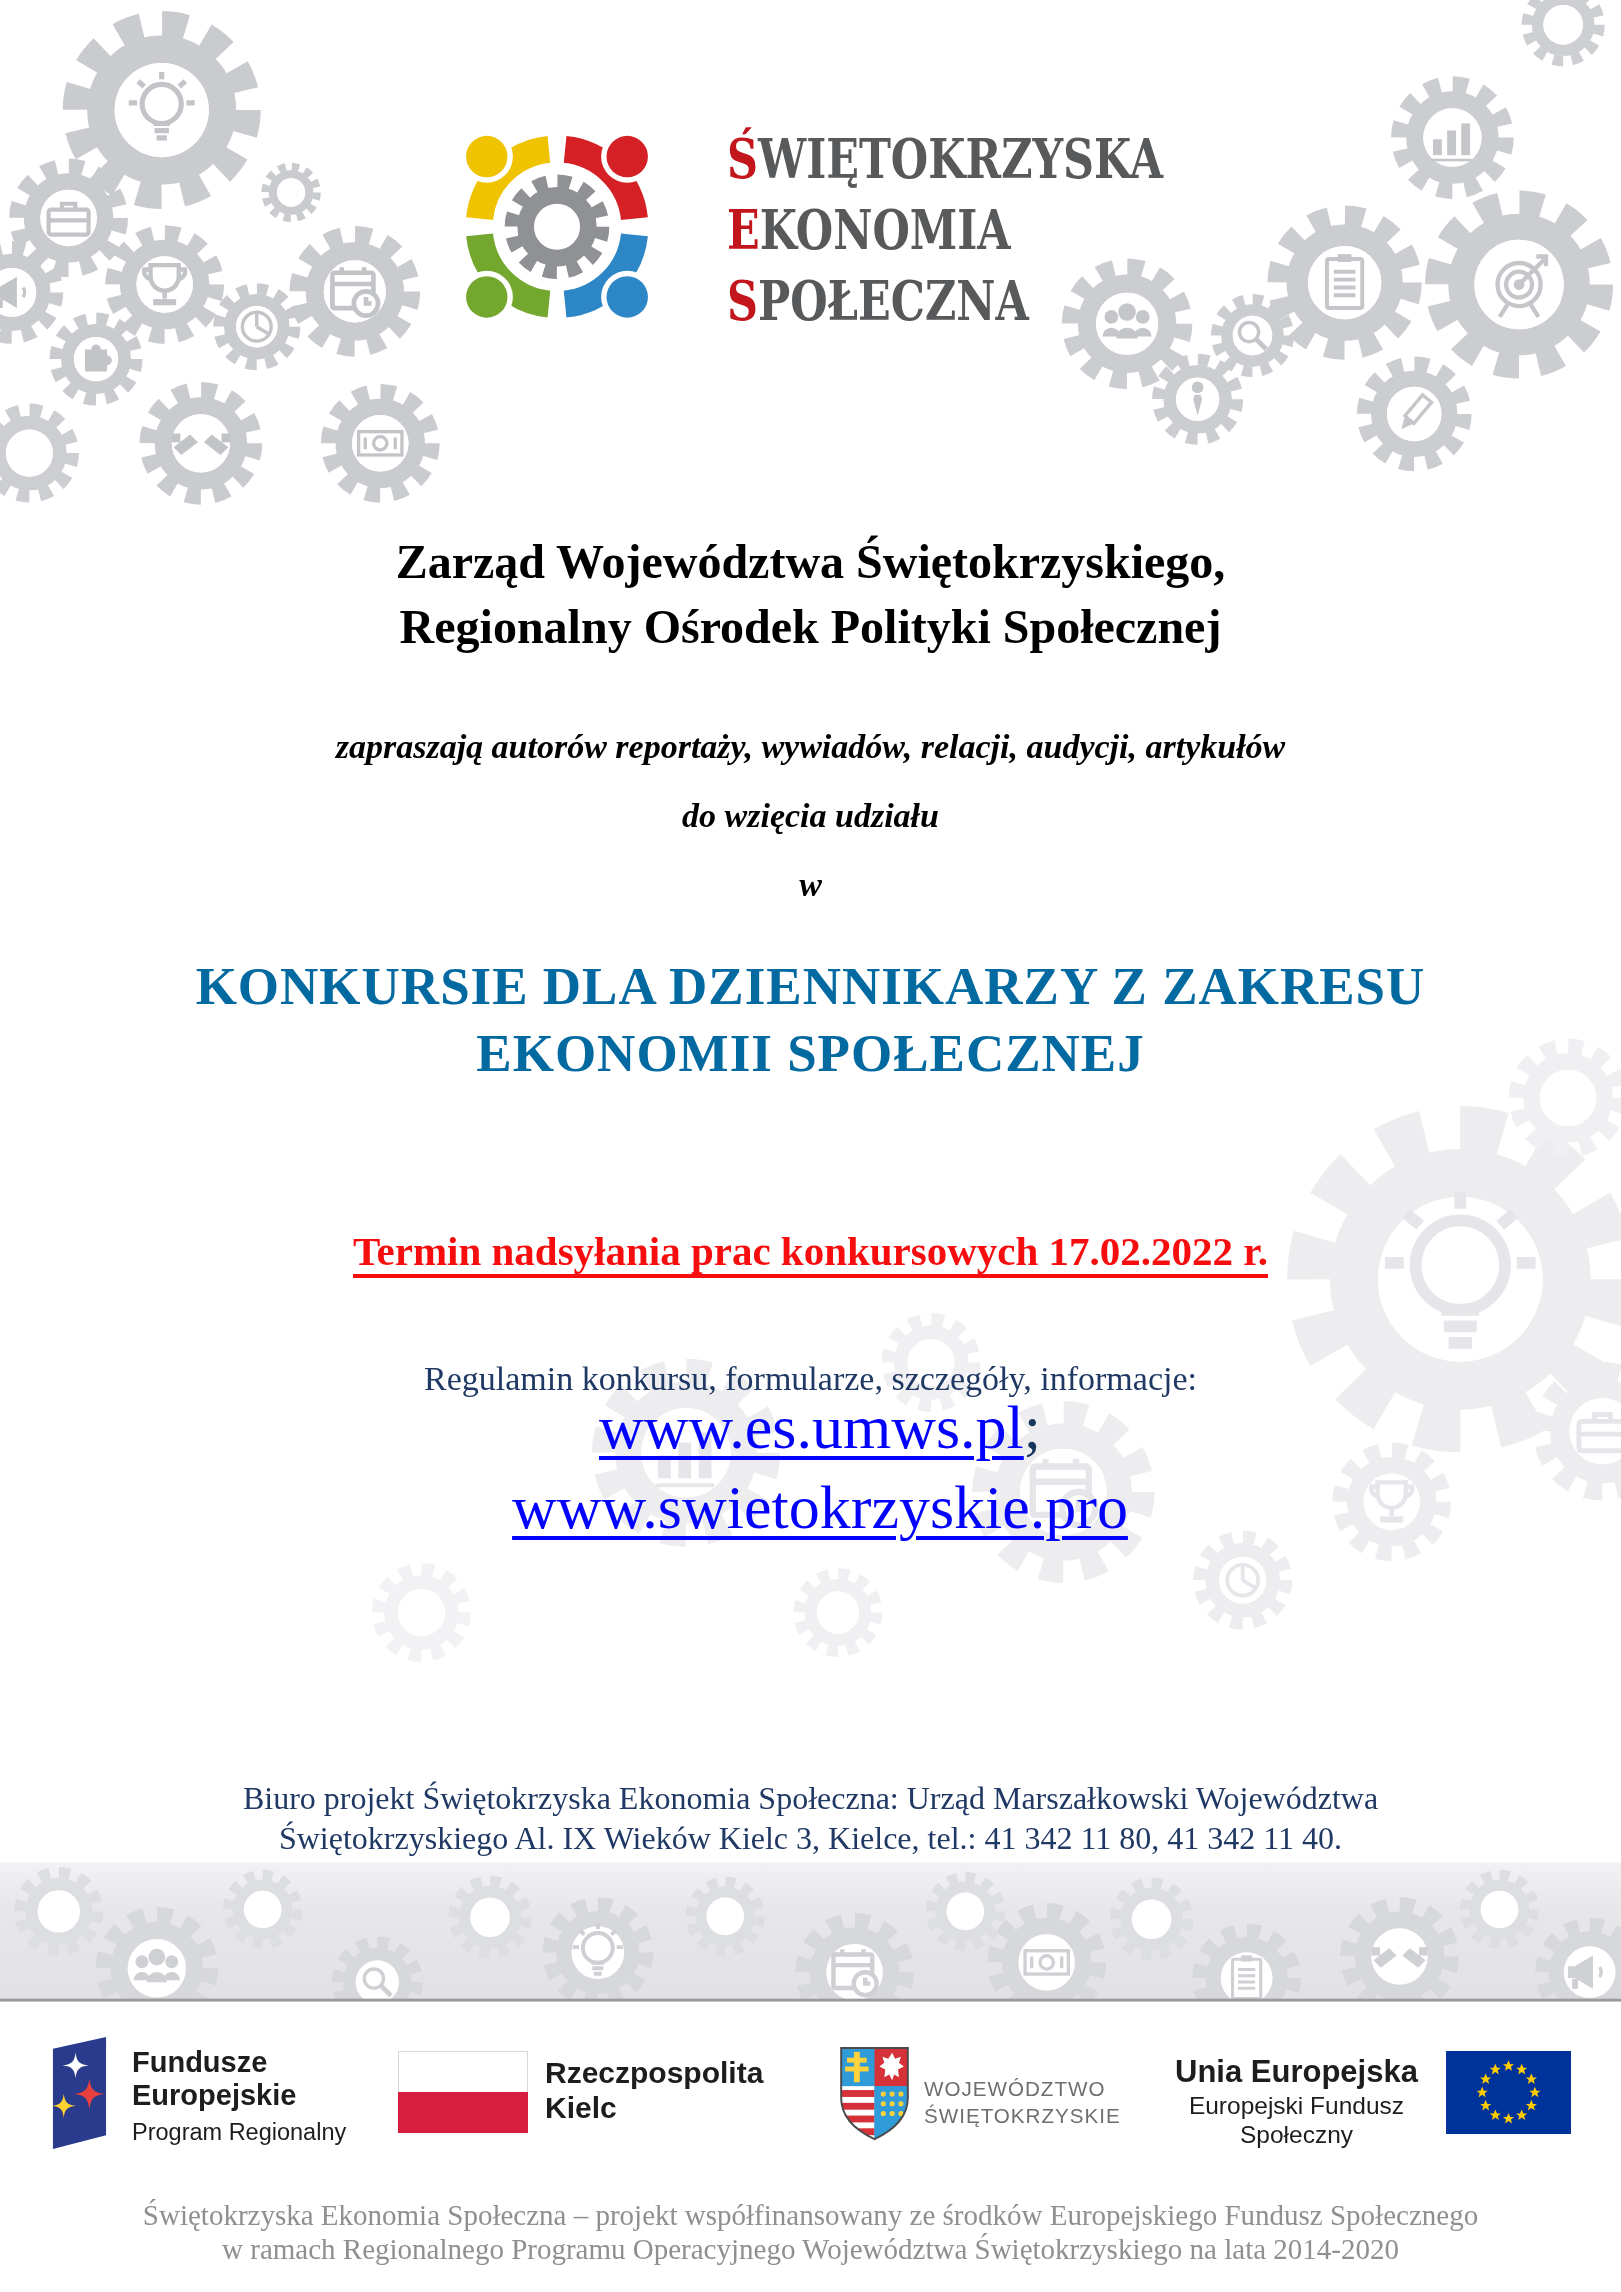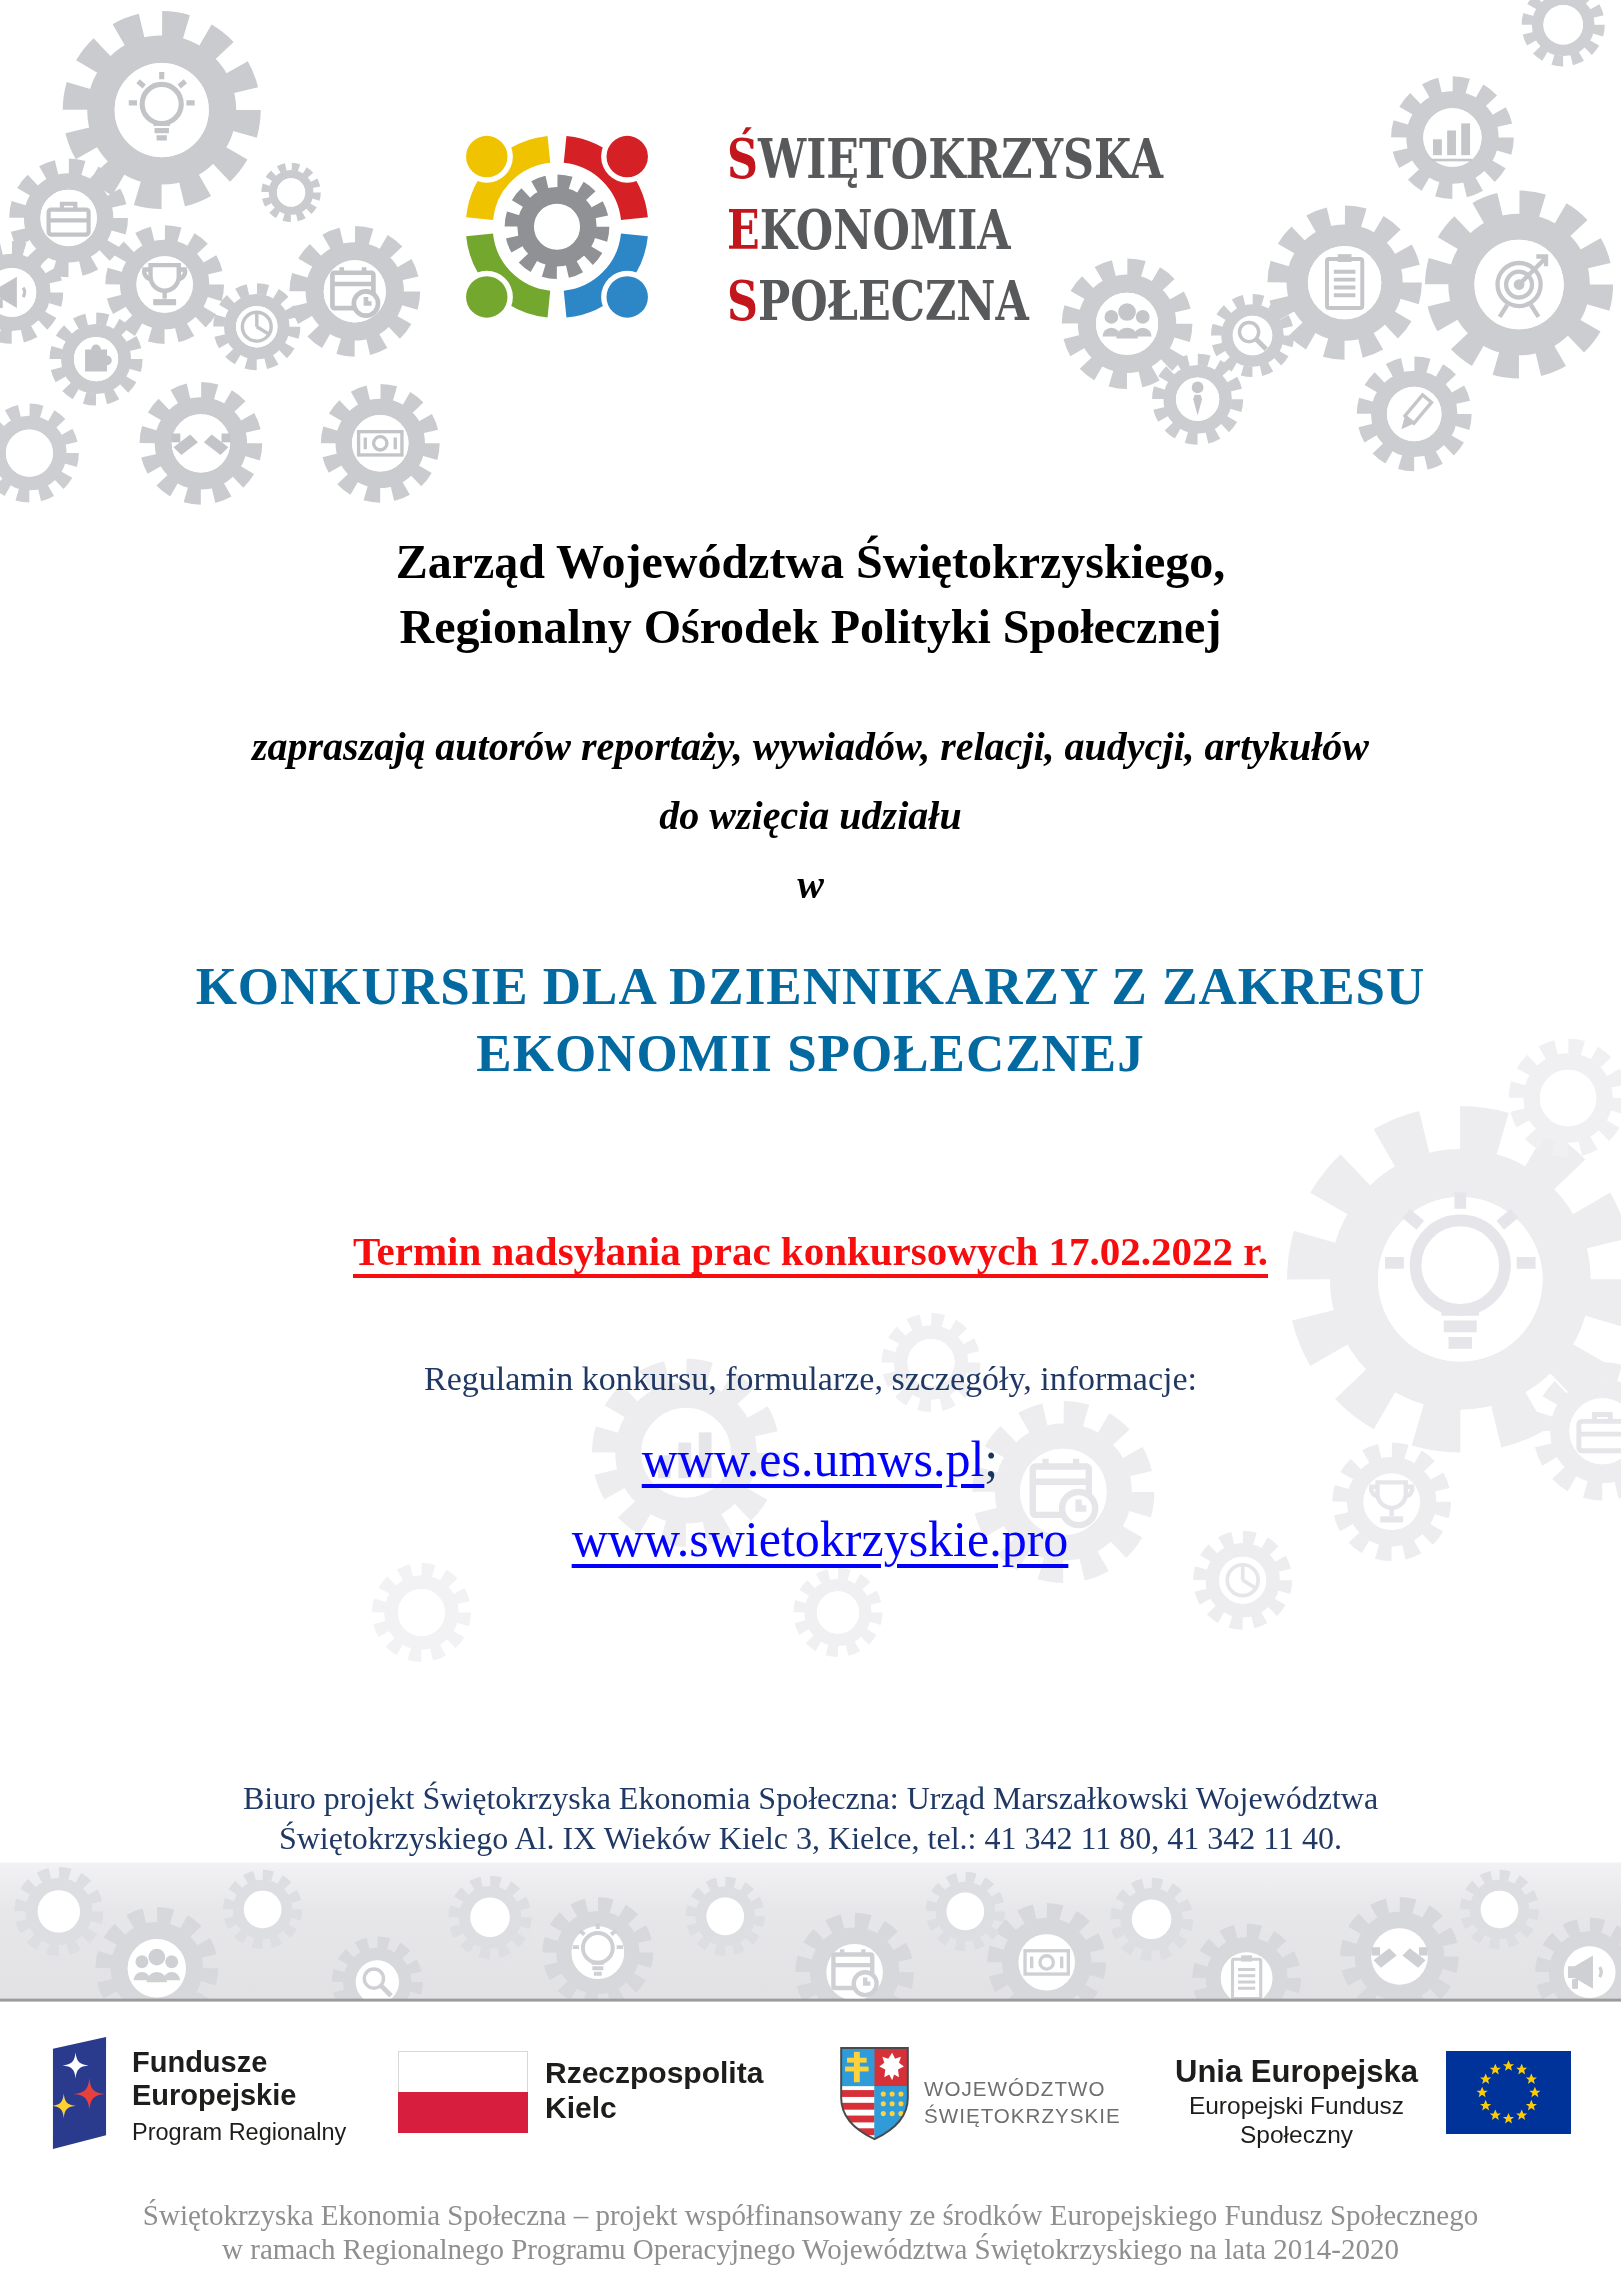--- a/index.html
+++ b/index.html
@@ -14,26 +14,26 @@
   .logo-mark{position:absolute;left:420px;top:78px;z-index:2;}
   .logo-text{
     position:absolute;left:727px;top:123px;z-index:2;
     font-family:"DejaVu Serif",serif;font-weight:bold;font-size:55px;line-height:71px;
     color:#58595b;letter-spacing:0px;transform:scaleX(0.78);transform-origin:left top;
     text-align:left;white-space:nowrap;
   }
   .logo-initial{color:#c3161c;}
 
   .heading{top:529px;font-size:48px;font-weight:bold;color:#000;line-height:65px;text-align:center;}
-  .invitation{top:712px;font-size:40px;font-weight:bold;font-style:italic;color:#000;line-height:69px;}
+  .invitation{top:712px;font-size:34px;font-weight:bold;font-style:italic;color:#000;line-height:69px;}
   .contest-title{top:953px;font-size:53px;font-weight:bold;color:#0369a1;line-height:67px;letter-spacing:1px;}
   .deadline{top:1227px;font-size:41px;font-weight:bold;color:#f70d0d;}
   .deadline span{text-decoration:underline;text-decoration-thickness:3.9px;text-underline-offset:8.8px;}
   .info-heading{top:1360px;font-size:34px;color:#1f3864;}
-  .links{top:1419px;font-size:50px;line-height:80px;padding-left:19px;}
+  .links{top:1387px;font-size:62px;line-height:80px;padding-left:19px;}
   .link{color:#0101fd;text-decoration:underline;text-decoration-thickness:3.9px;text-underline-offset:7.8px;cursor:pointer;}
   .semi{color:#17365d;}
   .office{top:1778px;font-size:32px;line-height:40px;color:#1f3864;}
   .footer-note{top:2198px;font-size:29px;line-height:34px;color:#8f8f8f;}
 
   
   .footer-logos{position:absolute;left:0;top:2019px;width:1470px;height:147px;z-index:2;font-family:"Liberation Sans",sans-serif;color:#1d1d1b;}
   .fl{position:absolute;}
   .fe-text{left:132px;top:27.4px;text-align:left;}
   .fe-title{font-size:29px;font-weight:bold;line-height:33px;}

